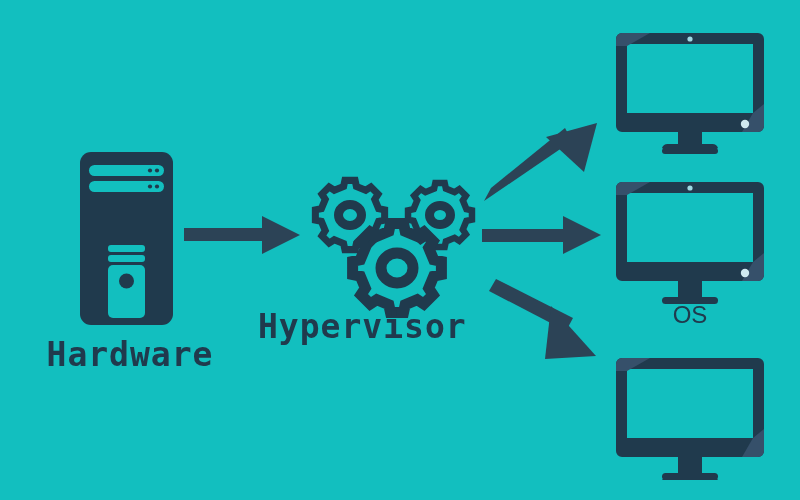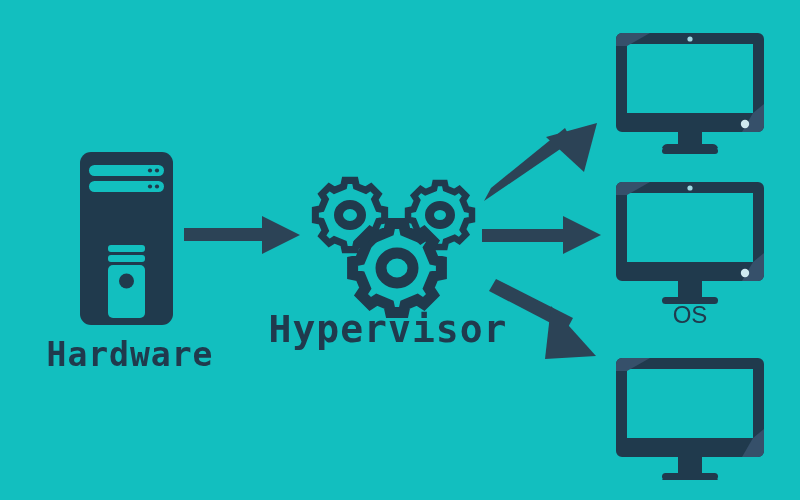--- a/index.html
+++ b/index.html
@@ -38,22 +38,21 @@
     top: 338;
     width: 260px;
     text-align: center;
     font-size: 33px;
     letter-spacing: 1px;
   }
   #hypervisor-label {
     left: 258px;
     top: 310px;
     width: 260px;
-    text-align: center;
-    font-size: 38px;
+    font-size: 33px;
     letter-spacing: 1px;
   }
   #os-label {
     left: 600px;
     top: 303px;
     width: 180px;
     text-align: center;
     font-size: 24px;
     font-family: "Liberation Sans", sans-serif;
     font-weight: 400;

